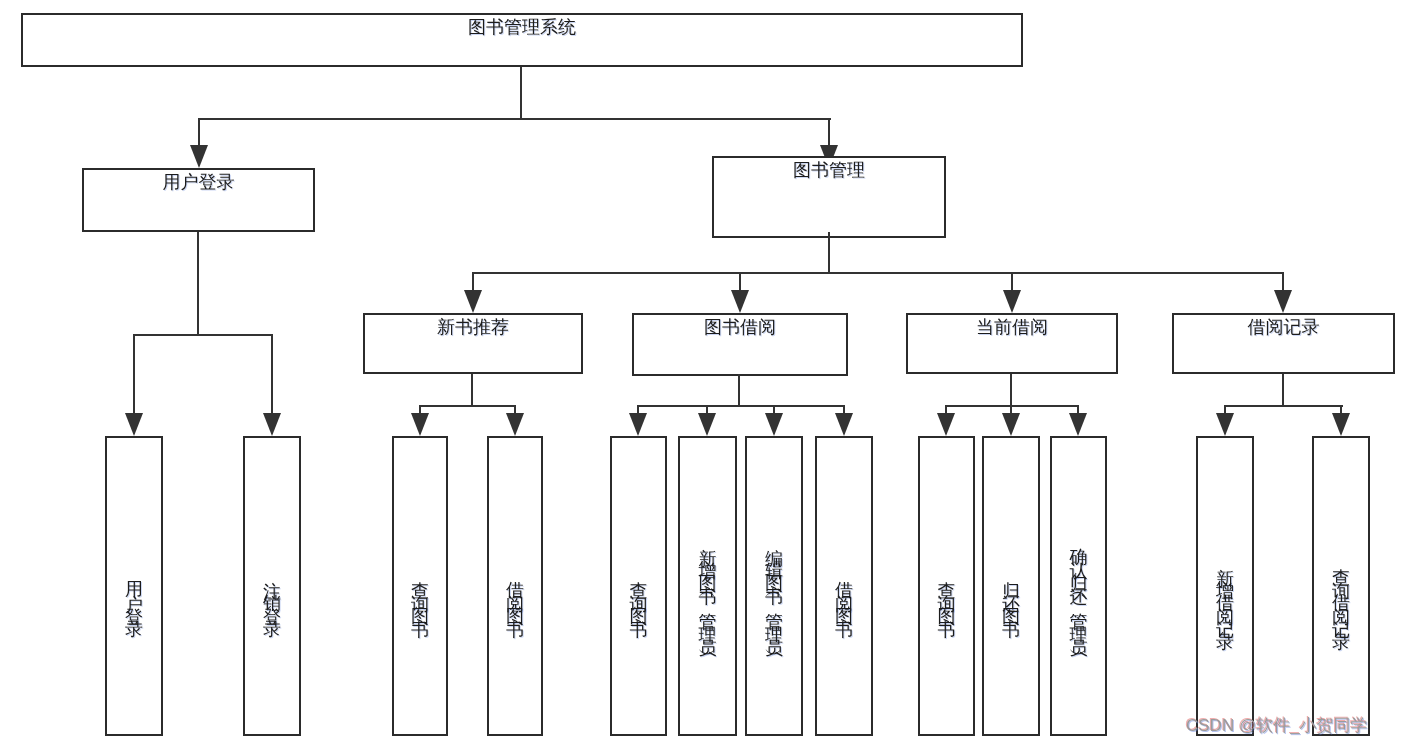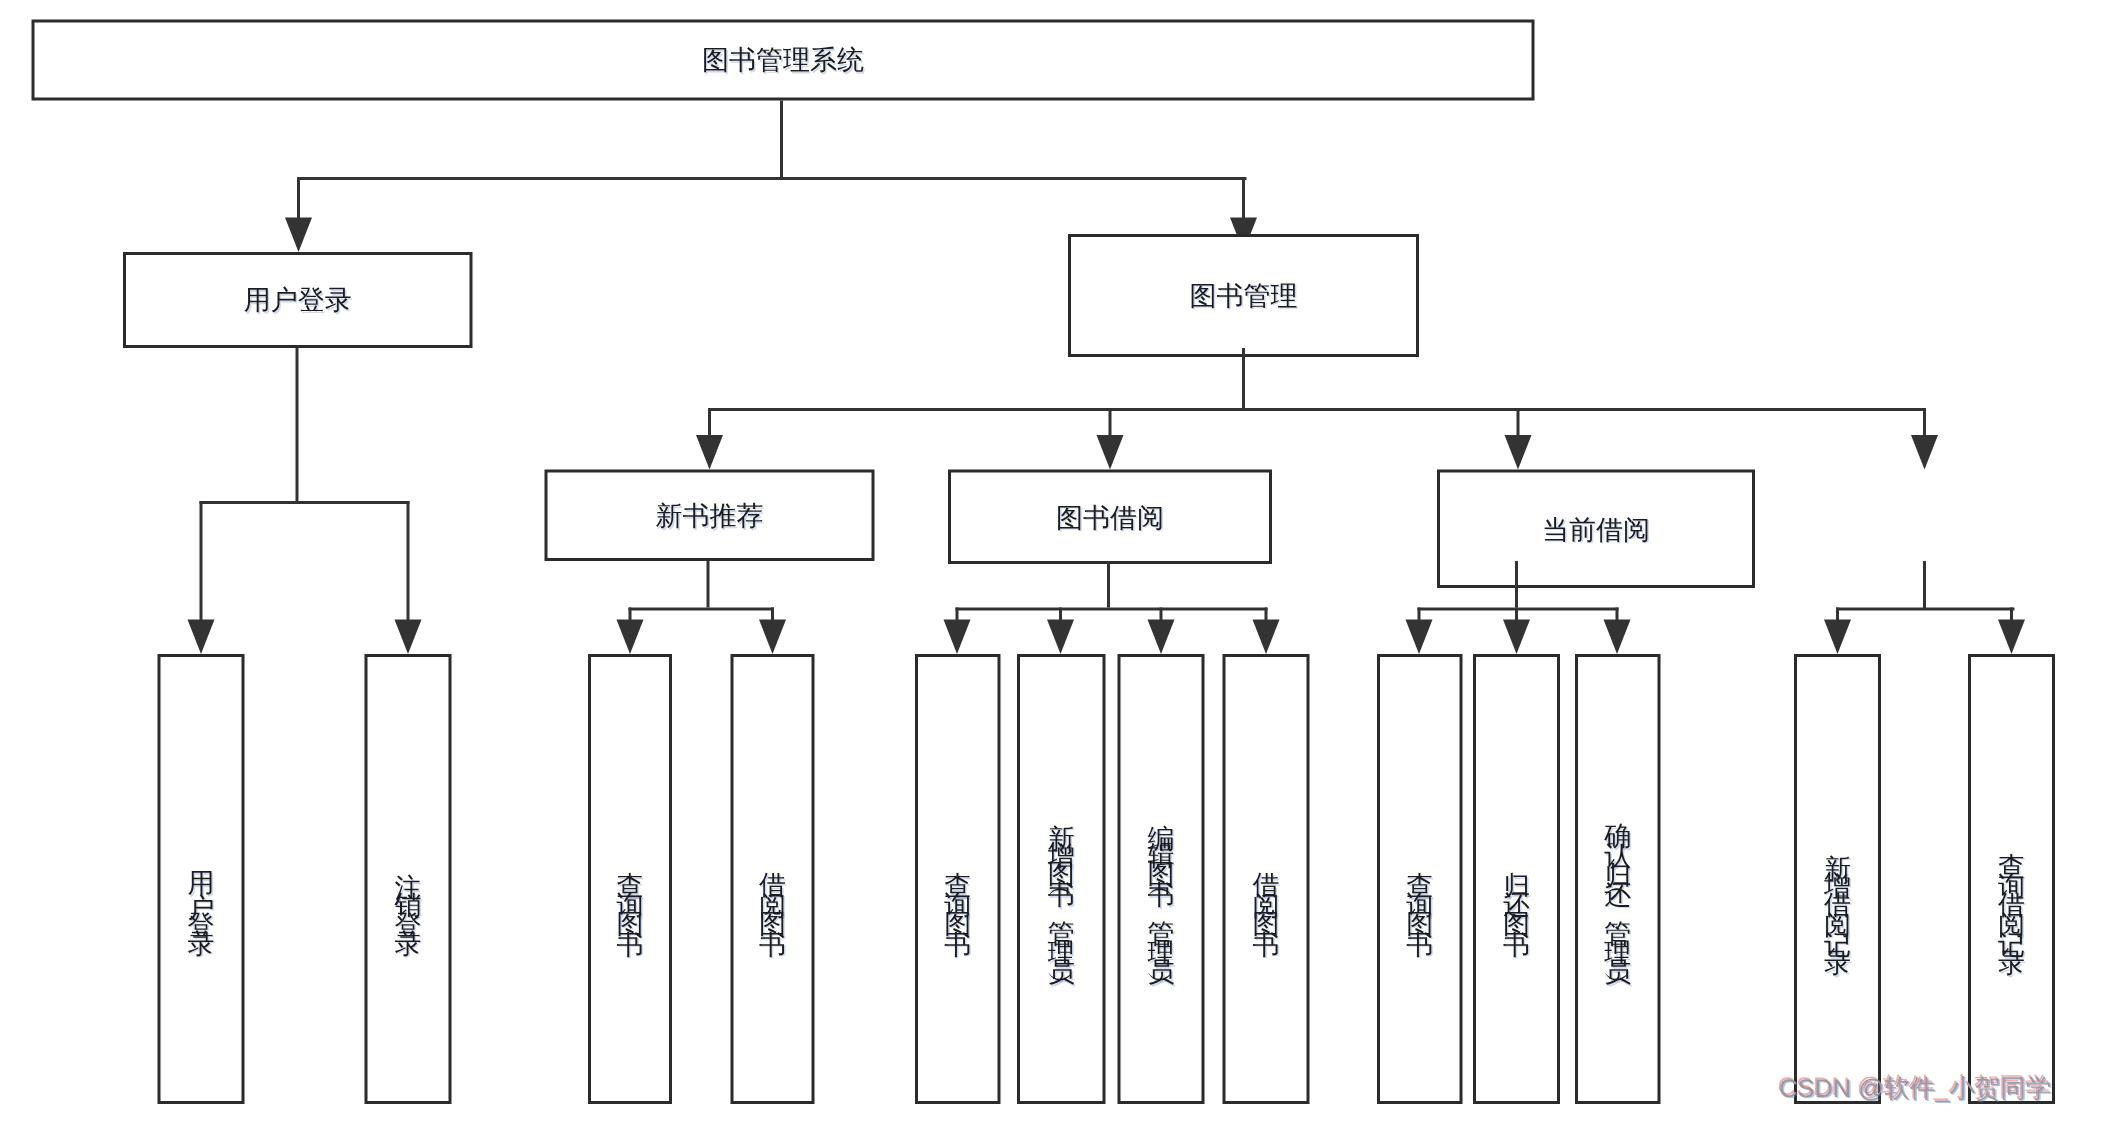--- a/index.html
+++ b/index.html
@@ -3,21 +3,21 @@
 <meta charset="utf-8">
 <style>
   html,body{margin:0;padding:0;background:#ffffff;}
   .stage{
     position:relative;width:1405px;height:747px;background:#ffffff;overflow:hidden;
     font-family:"Liberation Sans","DejaVu Sans",sans-serif;
   }
   
   .hbox{
     position:absolute;box-sizing:border-box;border:2px solid #2b2b2b;background:#ffffff;
-    display:flex;align-items:center;justify-content:center;
+    display:flex;justify-content:center;
   }
   .hbox .label{
     font-size:18px;color:#1c1c1c;white-space:nowrap;
     text-shadow:1px 1px 0 rgba(90,125,220,0.30);
   }
   .vbox{
     position:absolute;box-sizing:border-box;border:2px solid #2b2b2b;background:#ffffff;
     top:436px;height:300px;display:flex;align-items:center;justify-content:center;
   }
   .vbox .label{
@@ -73,22 +73,25 @@
   <div class="arrow" style="left:1003px;top:290px;"></div>
   <div class="vline" style="left:1282px;top:272px;height:19px;"></div>
   <div class="arrow" style="left:1274px;top:290px;"></div>
 
   <div class="hbox" style="left:363px;top:313px;width:220px;height:61px;">
     <span class="label">新书推荐</span>
   </div>
   <div class="hbox" style="left:632px;top:313px;width:216px;height:63px;">
     <span class="label">图书借阅</span>
   </div>
-  <div class="hbox" style="left:958px;top:313px;width:212px;height:79px;">
+  <div class="hbox" style="left:906px;top:313px;width:212px;height:61px;">
     <span class="label">当前借阅</span>
+  </div>
+  <div class="hbox" style="left:1172px;top:313px;width:223px;height:61px;">
+    <span class="label">借阅记录</span>
   </div>
 
   <div class="vline" style="left:197px;top:232px;height:102px;"></div>
   <div class="hline" style="left:133px;top:334px;width:140px;"></div>
   <div class="vline" style="left:133px;top:334px;height:80px;"></div>
   <div class="arrow" style="left:125px;top:413px;"></div>
   <div class="vline" style="left:271px;top:334px;height:80px;"></div>
   <div class="arrow" style="left:263px;top:413px;"></div>
 
   <div class="vline" style="left:471px;top:374px;height:31px;"></div>

